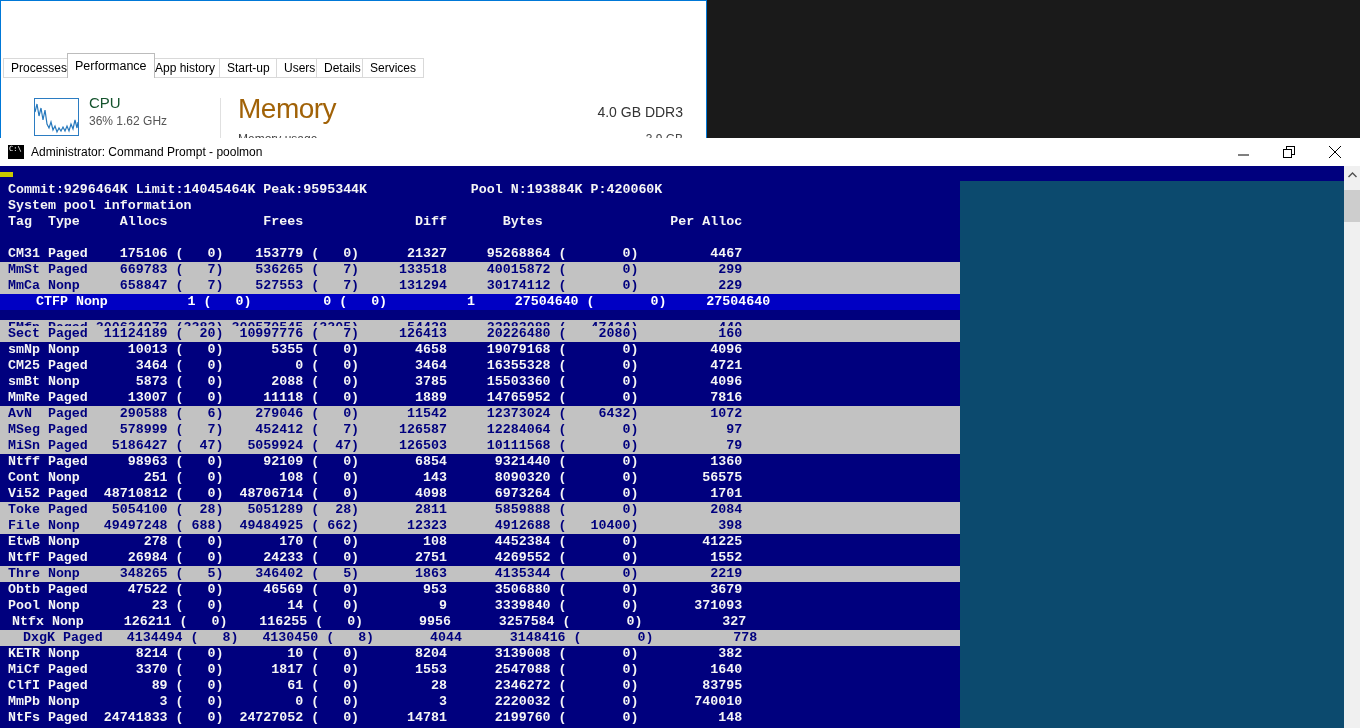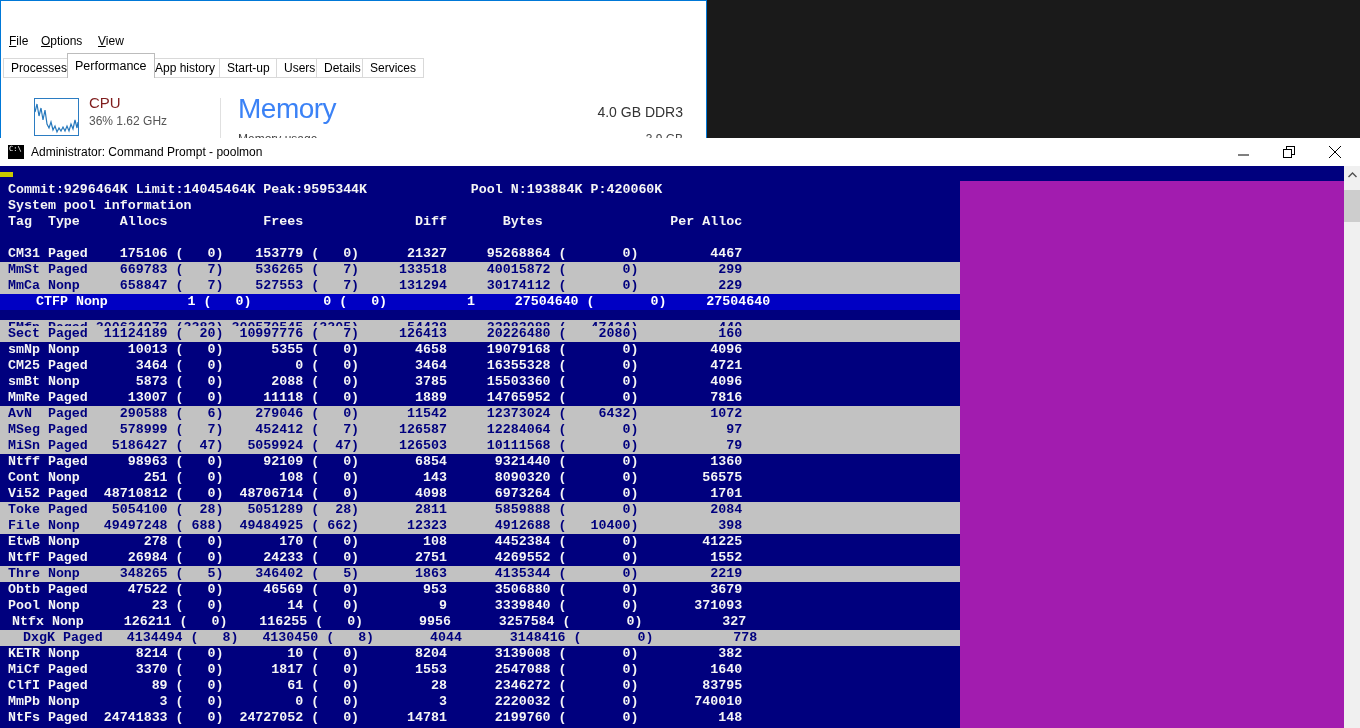--- a/index.html
+++ b/index.html
@@ -19,38 +19,38 @@
   #tm-menubar { position:absolute; left:0; top:30px; width:100%; height:22px; background:#fff; }
   .menu-item { position:absolute; top:3px; font-size:12px; color:#000; }
   .menu-item u { text-decoration:underline; }
   #tm-tabstrip { position:absolute; left:0; top:52px; width:100%; height:25px; background:#fff; }
   .tab { position:absolute; bottom:0; height:20px; background:#fff; border:1px solid #d9d9d9;
          font-size:12px; color:#000; display:flex; align-items:center; justify-content:center; padding:0 7px; }
   .tab.active { height:25px; border:1px solid #bcbcbc; border-bottom:none; z-index:2; font-size:12.5px; }
   #tm-content { position:absolute; left:0; top:77px; width:100%; height:63px; background:#fff; }
   #cpu-item { position:absolute; left:26px; top:14px; width:180px; height:46px; }
   #cpu-thumb { position:absolute; left:7px; top:6px; width:45px; height:38px; background:#fff; border:1px solid #2b7cc2; }
-  #cpu-label { position:absolute; left:62px; top:2px; font-size:15px; color:#7f1d1d; }
+  #cpu-label { position:absolute; left:62px; top:2px; font-size:15px; color:#14532d; }
   #cpu-stats { position:absolute; left:62px; top:22px; font-size:12px; color:#555; }
   #tm-vdivider { position:absolute; left:219px; top:20px; width:1px; height:43px; background:#e0e0e0; }
-  #mem-title { position:absolute; left:237px; top:15px; font-size:28px; font-weight:300; color:#3b82f6; letter-spacing:-0.5px; }
+  #mem-title { position:absolute; left:237px; top:15px; font-size:28px; font-weight:300; color:#a16207; letter-spacing:-0.5px; }
   #mem-capacity { position:absolute; right:23px; top:26px; font-size:14px; color:#333; }
   #mem-usage-label { position:absolute; left:237px; top:54px; font-size:12px; color:#444; }
   #mem-usage-value { position:absolute; right:23px; top:54px; font-size:12px; color:#444; }
 
   
   #console-win { position:absolute; left:0; top:138px; width:1360px; height:590px; background:#000; z-index:2; }
   #con-titlebar { position:absolute; left:0; top:0; width:100%; height:28px; background:#fff; }
   #con-icon { position:absolute; left:8px; top:7px; width:16px; height:14px; background:#000;
               color:#fff; font-family:"DejaVu Sans Mono", monospace; font-size:7px; line-height:8px; padding-left:1px; }
   #con-title { position:absolute; left:31px; top:7px; font-size:12px; color:#000; }
   .conbtn { position:absolute; top:0; width:46px; height:28px; display:flex; align-items:center; justify-content:center; }
   #con-min { left:1220px; } #con-restore { left:1266px; } #con-close { left:1312px; }
 
-  #console-screen { position:absolute; left:0; top:28px; width:1344px; height:562px; background:#a21caf; overflow:hidden; }
+  #console-screen { position:absolute; left:0; top:28px; width:1344px; height:562px; background:#0c4a6e; overflow:hidden; }
   #blue-column { position:absolute; left:0; top:0; width:960px; height:562px; background:#00007e; }
   #blue-topstrip { position:absolute; left:0; top:0; width:1344px; height:15px; background:#00007e; }
   #cursor-block { position:absolute; left:0; top:6px; width:13px; height:5px; background:#c9c900; }
   .console-line {
     position:absolute; left:0; width:960px; height:16px;
     font-family:"Liberation Mono","DejaVu Sans Mono",monospace; font-size:13.3px; font-weight:bold;
     line-height:16px; white-space:pre; color:#f5f5f5; padding-left:8px;
   }
   .console-line.h { background:#c2c2c2; color:#00007e; }
   .console-line.s { background:#0000c4; color:#ffffff;padding-left:36px; }
@@ -59,25 +59,20 @@
   #sb-up { position:absolute; left:0; top:0; width:16px; height:17px; display:flex; align-items:center; justify-content:center; }
   #sb-thumb { position:absolute; left:0; top:24px; width:16px; height:32px; background:#cdcdcd; }
 </style>
 </head>
 <body>
 
 <div id="stage">
 
   <div id="taskman">
 
-    <div id="tm-menubar">
-        <span class="menu-item" style="left: 8px;"><u>F</u>ile</span>
-        <span class="menu-item" style="left: 40px;"><u>O</u>ptions</span>
-        <span class="menu-item" style="left: 97px;"><u>V</u>iew</span>
-      </div>
 
     <div id="tm-tabstrip">
         <div class="tab" style="left: 2px; min-width: 64px;">Processes</div>
         <div class="tab active" style="left: 66px; min-width: 79px;">Performance</div>
         <div class="tab" style="left: 146px; min-width: 71px;">App history</div>
         <div class="tab" style="left: 218px; min-width: 56px;">Start-up</div>
         <div class="tab" style="left: 275px; min-width: 39px;">Users</div>
         <div class="tab" style="left: 315px; min-width: 45px;">Details</div>
         <div class="tab" style="left: 361px; min-width: 52px;">Services</div>
       </div>

